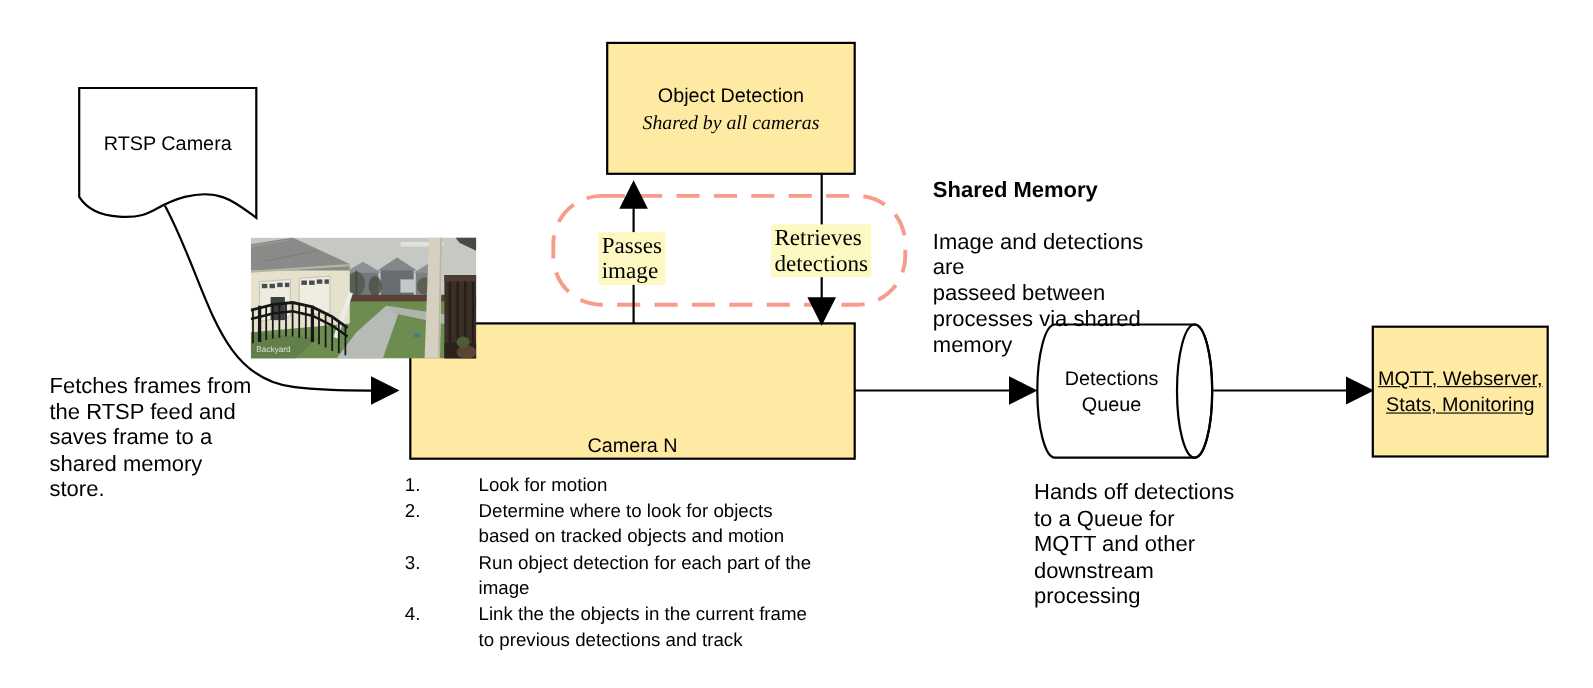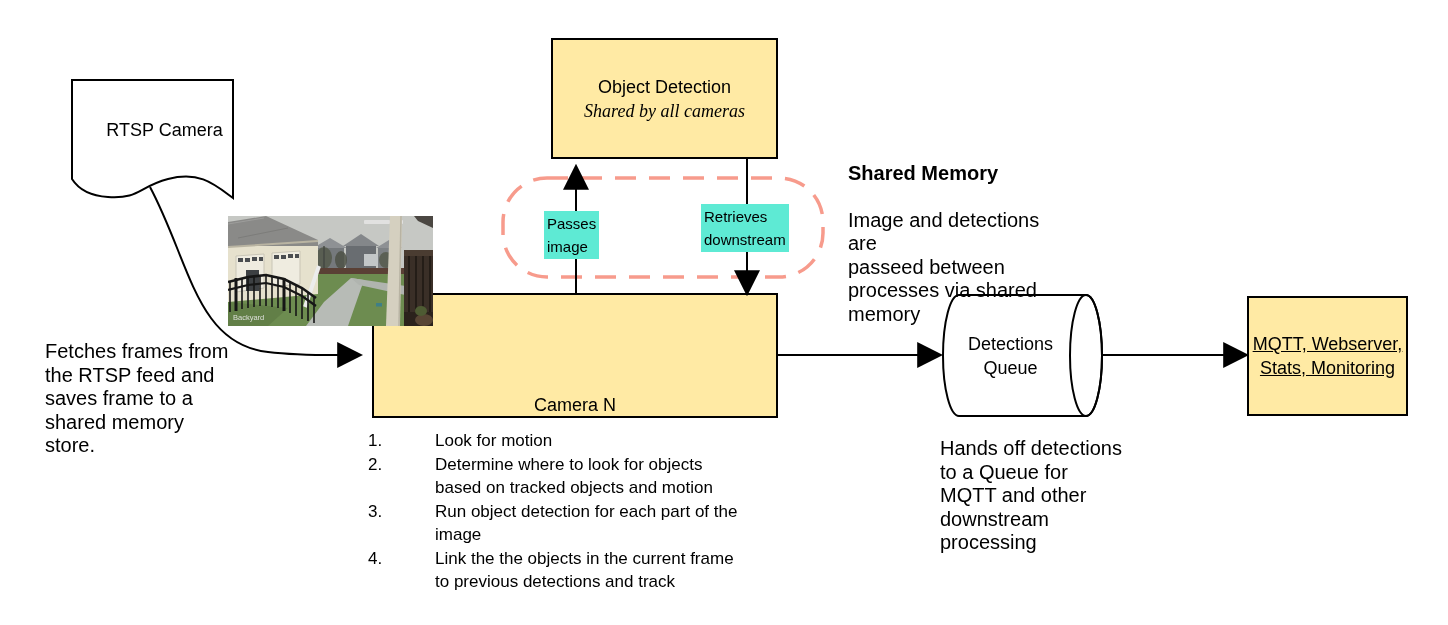--- a/index.html
+++ b/index.html
@@ -6,21 +6,21 @@
   .canvas {
     position:relative; width:1448px; height:625px; background:#ffffff;
     font-family:"Liberation Sans", sans-serif; color:#000; overflow:hidden;
   }
   .abs { position:absolute; }
   .center { display:flex; align-items:center; justify-content:center; text-align:center; }
   .pre { white-space:pre-line; }
   .boxlabel { font-size:18px; line-height:24px; }
   .note { font-size:20px; line-height:23.5px; white-space:pre-line; }
   .note-title { font-weight:bold; }
-  .edge-label { font-size:15px; line-height:23px; white-space:pre-line; background:#5eead4; padding:1px 3px; }
+  .edge-label { font-size:21px; line-height:23px; white-space:pre-line; background:#fef9c3; padding:1px 3px;font-family:Liberation Serif, serif; }
   .steps { font-size:17px; line-height:23.5px; }
   .step { display:flex; }
   .step-num { width:67px; flex:0 0 67px; }
   .step-text { white-space:pre-line; }
   svg { display:block; }
   .shape-layer { position:absolute; left:0; top:0; }
   .subtitle { font-style:italic;font-family:Liberation Serif, serif; }
 </style>
 </head>
 <body>
@@ -154,21 +154,21 @@
         <line x1="202" y1="40" x2="202" y2="96"></line>
       </g>
       <rect x="176" y="96" width="29" height="14" fill="#2b221c"></rect>
       <ellipse cx="196" cy="104" rx="9" ry="6" fill="#584534"></ellipse>
       <ellipse cx="193" cy="95" rx="6" ry="5" fill="#4e5b33"></ellipse>
     </g>
 
     <text x="5" y="104" font-size="7.5" fill="#e9e9e9" opacity="0.9" font-family="Liberation Sans, sans-serif">Backyard</text>
   </svg>
 
-  <div class="abs center boxlabel" style="left:72px; top:80px; width:161px; height:100px;padding-left:12px;">
+  <div class="abs center boxlabel" style="left:72px; top:80px; width:161px; height:100px;">
     <span>RTSP Camera</span>
   </div>
 
   <div class="abs center boxlabel" style="left:552px; top:39px; width:225px; height:119px;">
     <div>
       <div>Object Detection</div>
       <div class="subtitle">Shared by all cameras</div>
     </div>
   </div>
 
@@ -183,21 +183,21 @@
 
   <div class="abs center boxlabel pre" style="left:1248px; top:297px; width:159px; height:118px;text-decoration:underline;">
     <span class="pre">MQTT, Webserver,
 Stats, Monitoring</span>
   </div>
 
   <div class="abs edge-label" style="left:544px; top:211px;">Passes
 image</div>
 
   <div class="abs edge-label" style="left:701px; top:204px;">Retrieves
-downstream</div>
+detections</div>
 
   <div class="abs note" style="left:45px; top:340px; width:210px;">Fetches frames from
 the RTSP feed and
 saves frame to a
 shared memory
 store.</div>
 
   <div class="abs note" style="left:848px; top:138px; width:220px;">
     <div class="note-title">Shared Memory</div>
     <div class="pre">Image and detections are

